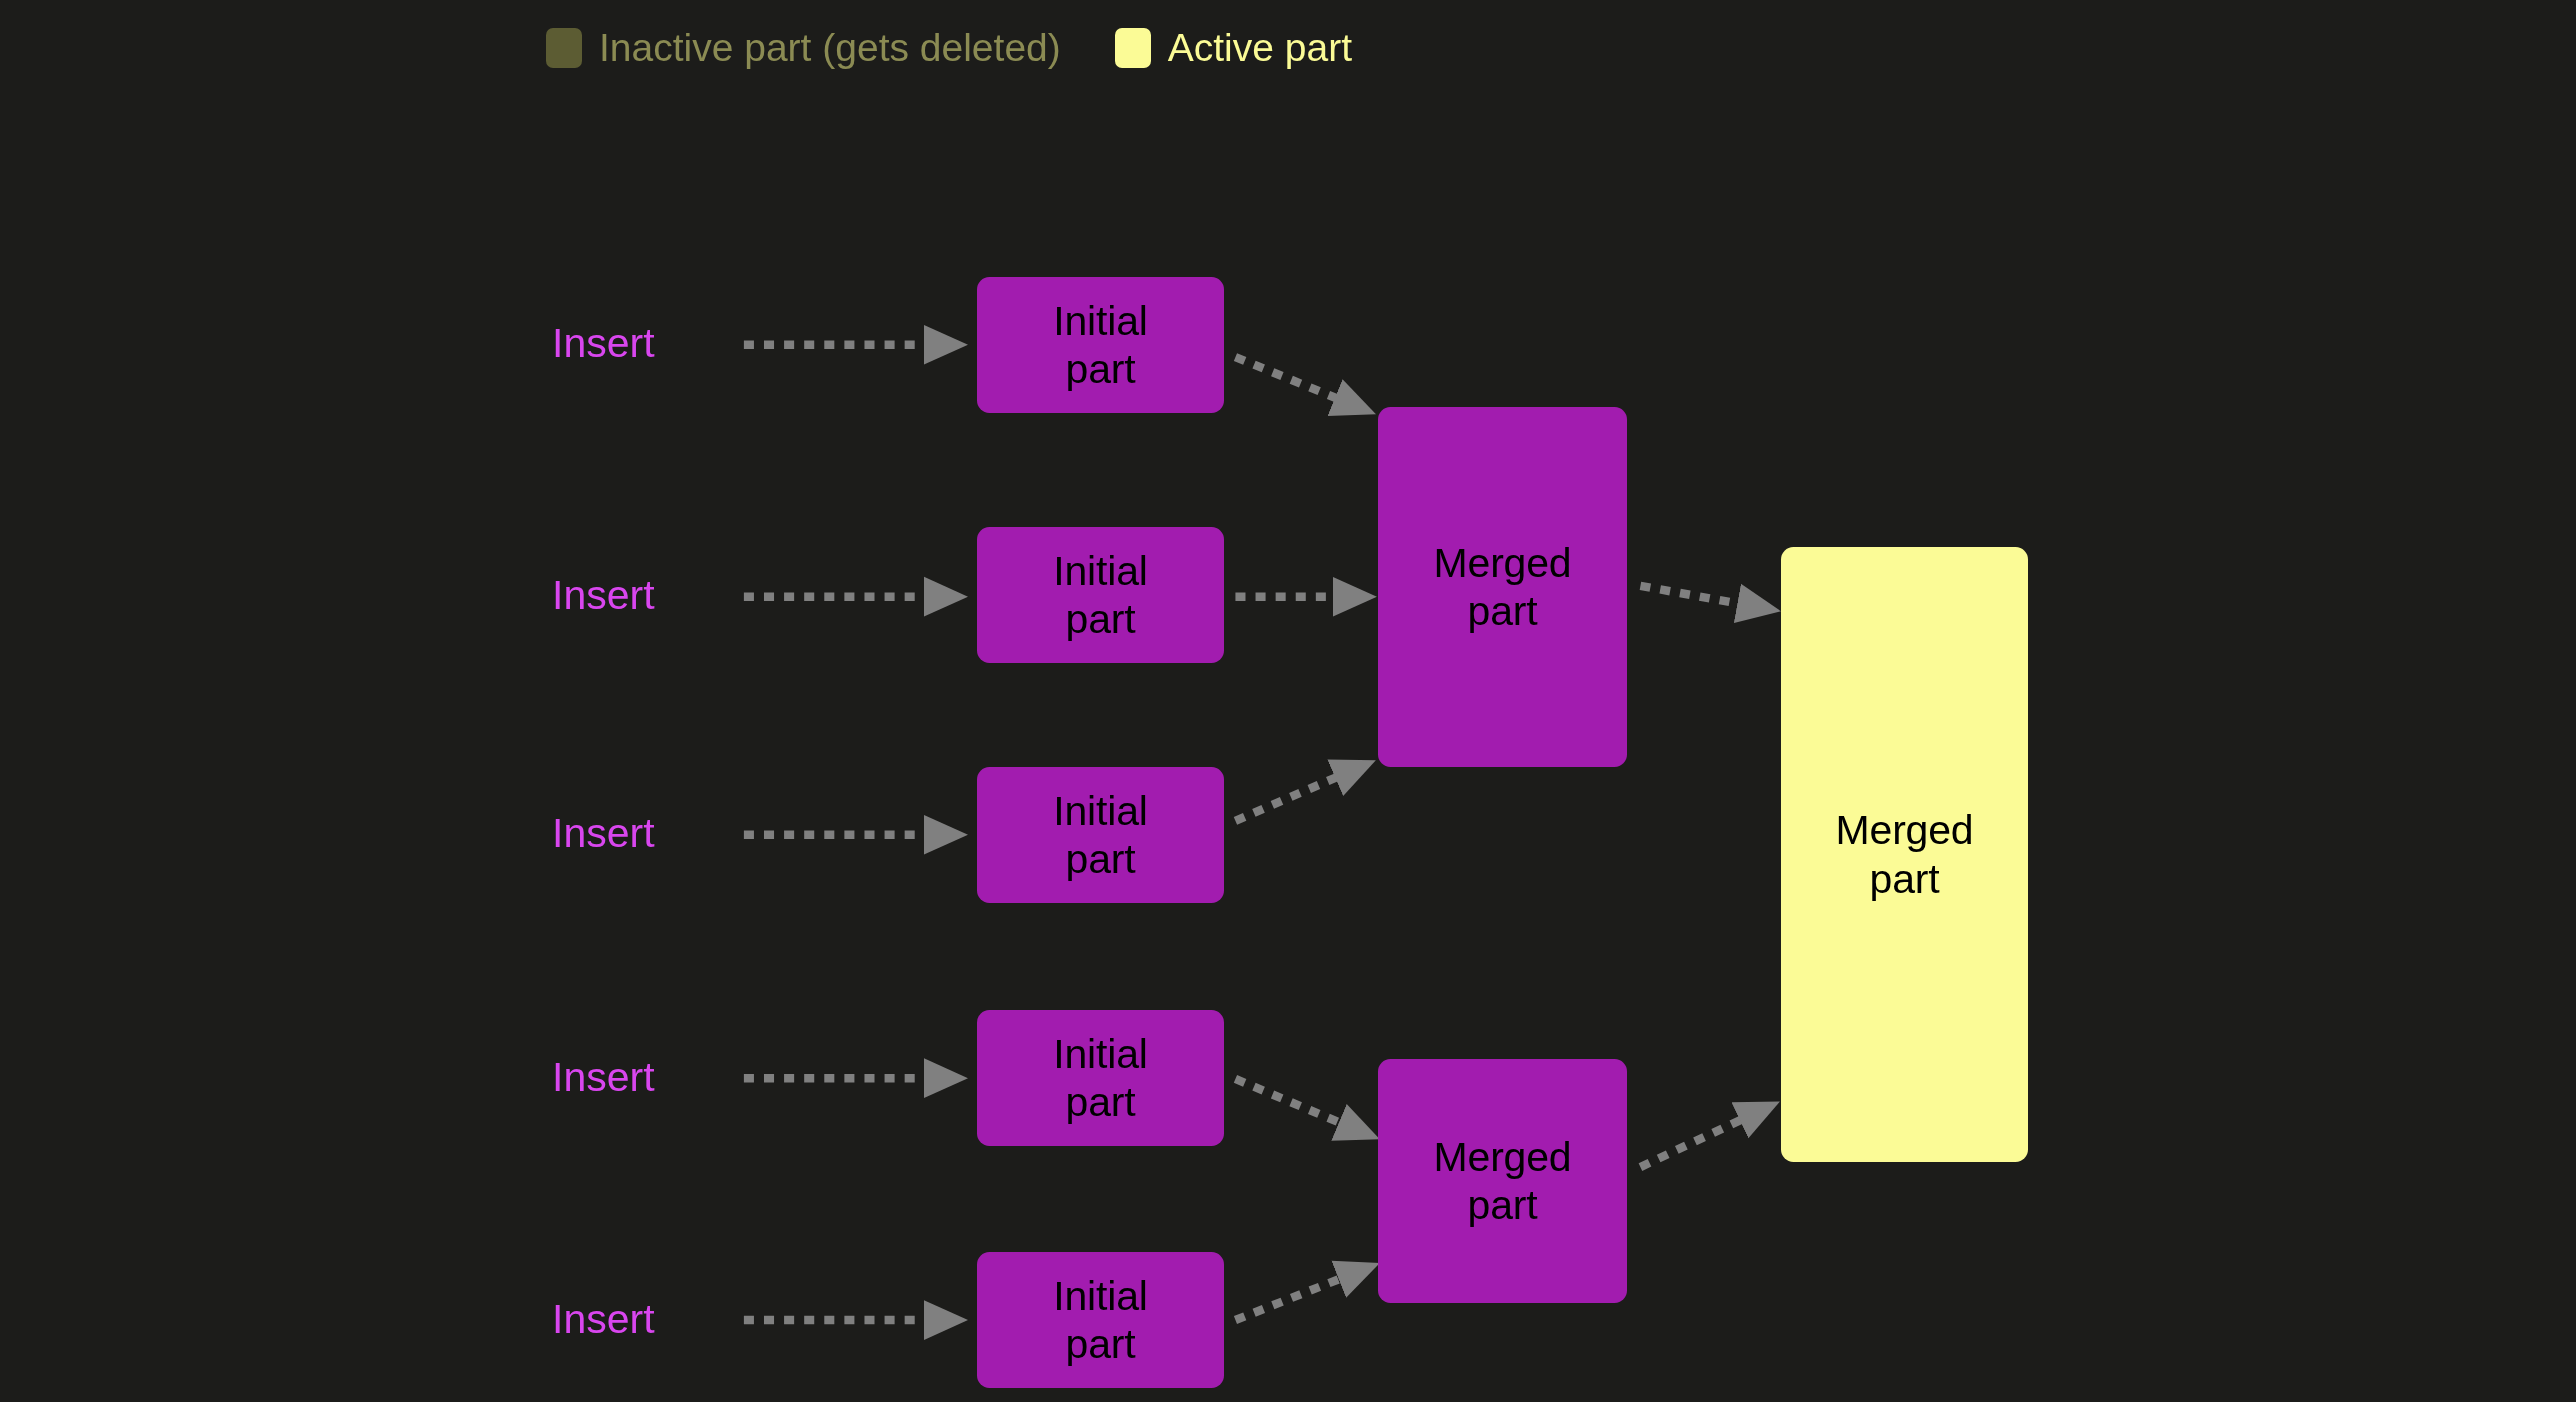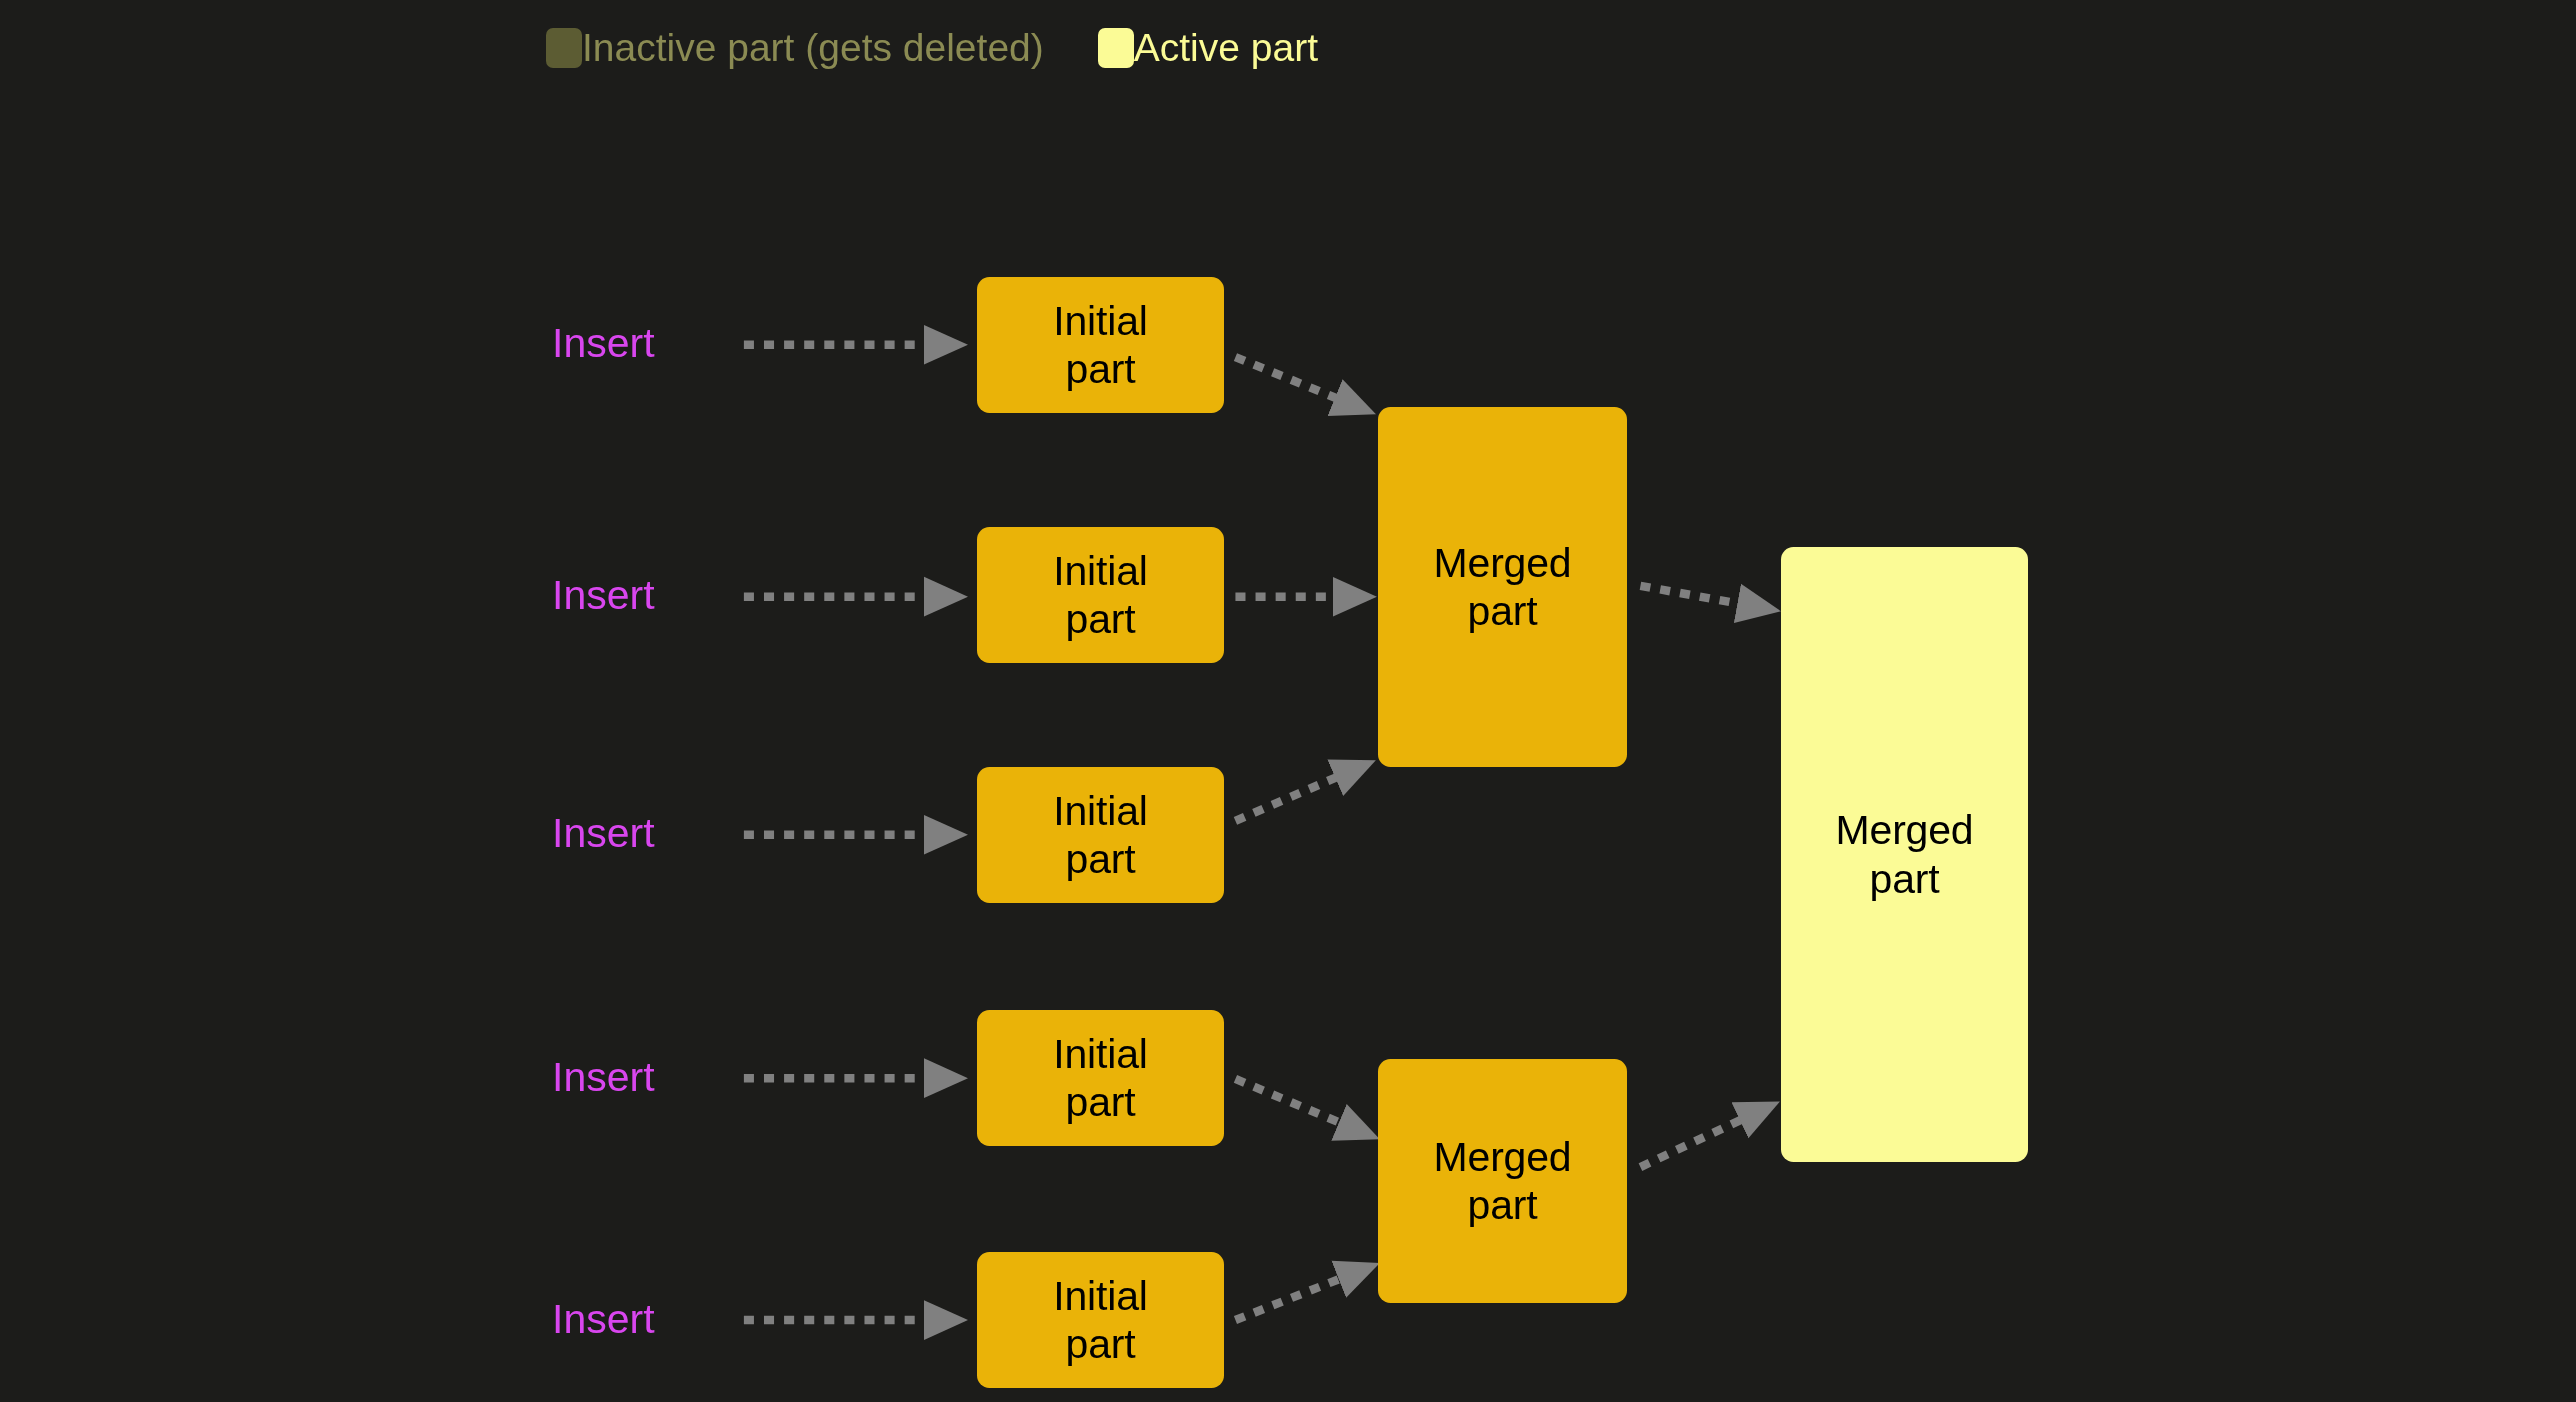--- a/index.html
+++ b/index.html
@@ -35,40 +35,41 @@
     height: 40px;
     border-radius: 7px;
     flex: 0 0 auto;
   }
   .legend-swatch.inactive { background: #5c5c33; }
   .legend-swatch.active   { background: #fbfb96; }
   .legend-label {
     font-size: 39px;
     line-height: 43px;
     white-space: nowrap;
+    margin-left: 17px;
   }
   .legend-label.inactive { color: #8b8b53; }
   .legend-label.active   { color: #fbfb96; }
   #legend-gap { width: 54px; flex: 0 0 auto; }
 
   
   .node {
     position: absolute;
     box-sizing: border-box;
     border-radius: 12.4px;
     display: flex;
     align-items: center;
     justify-content: center;
     text-align: center;
     color: #000000;
     font-size: 41px;
     line-height: 1.18;
     letter-spacing: -0.2px;
   }
-  .node.inactive { background: #eab308; }
+  .node.inactive { background: #a21caf; }
   .node.active   { background: #fbfb96; }
   .node .node-text { display: block; padding: 0 4.6px; }
 
   
   .insert-label {
     position: absolute;
     color: #d946ef;
     font-size: 41px;
     line-height: 1;
     white-space: nowrap;

